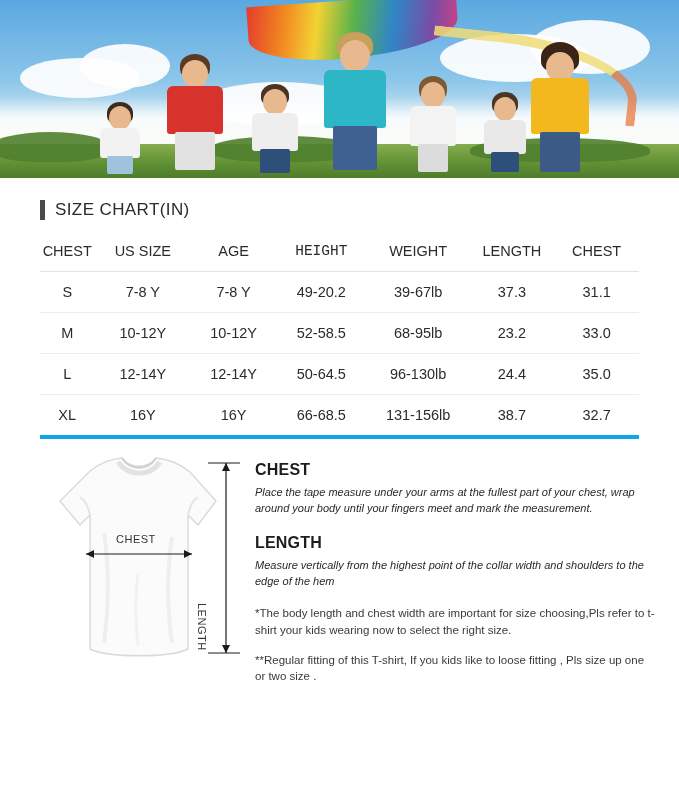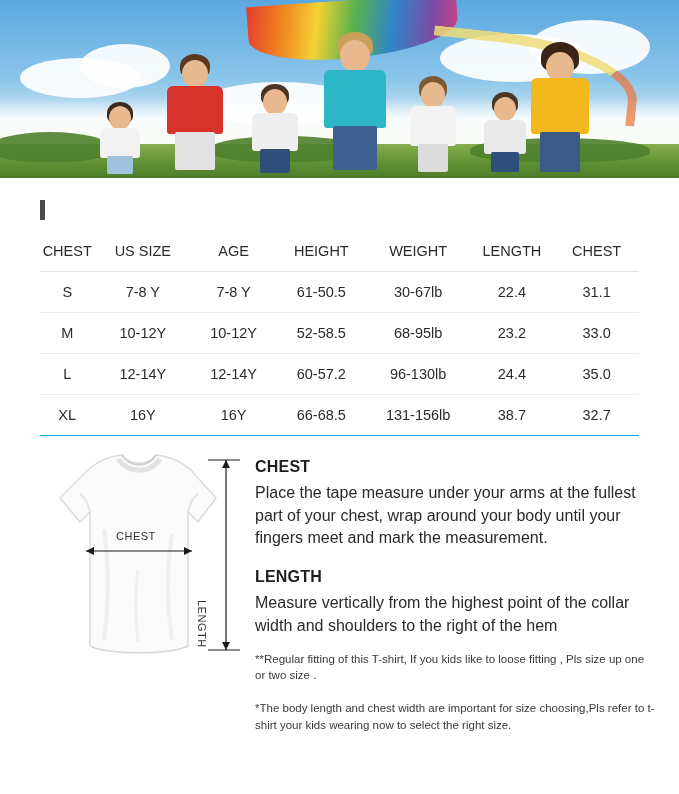--- a/index.html
+++ b/index.html
@@ -129,26 +129,26 @@
     color: #2b2b2b;
     font-size: 14.5px;
   }
   table.size-table tr.hdr {
     border-bottom: 1px solid #e2e2e2;
   }
   table.size-table tbody tr {
     border-bottom: 1px solid #ececec;
   }
   table.size-table tbody tr:last-child {
-    border-bottom: 1px solid #0ea5e9;
+    border-bottom: 4px solid #0ea5e9;
   }
   .col-size   { width: 9%; }
   .col-ussize { width: 16%; }
   .col-age    { width: 14%; }
-  .col-height { width: 15%; }
+  .col-height { width: 15%; font-family: Liberation Mono, monospace; }
   .col-weight { width: 17%; }
   .col-length { width: 14%; }
   .col-chest  { width: 14%; }
 
   
   .measure {
     display: flex;
     padding: 14px 24px 0 30px;
     gap: 10px;
   }
@@ -182,24 +182,25 @@
   }
   .measure-head {
     font-size: 16px;
     font-weight: bold;
     color: #1d1d1d;
     margin: 0 0 6px 0;
     letter-spacing: 0.2px;
   }
   .measure-head.second { margin-top: 18px; }
   .measure-body {
-    font-size: 16px;
+    font-size: 11px;
     line-height: 1.42;
     color: #2a2a2a;
     margin: 0;
+    font-style: italic;
   }
   .note {
     font-size: 11.5px;
     line-height: 1.45;
     color: #3a3a3a;
     margin: 16px 0 0 0;
   }
   .note.second { margin-top: 13px; }
 </style>
 </head>
@@ -261,58 +262,59 @@
     <div class="hair" style="top:0;  width:38px; height:30px; background:#3a2418;"></div>
     <div class="head" style="top:10px; width:28px; height:30px;"></div>
     <div class="body" style="top:36px; width:58px; height:56px; background:#f2b81d;"></div>
     <div class="legs" style="top:90px; width:40px; height:40px; background:#3b5a86;"></div>
   </div>
 </div>
 
 <div class="chart-section">
   <div class="chart-title-row">
     <span class="title-bar"></span>
+    <span class="chart-title">SIZE CHART(IN)</span>
   </div>
 
   <table class="size-table">
     <thead>
       <tr class="hdr">
         <th class="col-size">CHEST</th>
         <th class="col-ussize">US SIZE</th>
         <th class="col-age">AGE</th>
         <th class="col-height">HEIGHT</th>
         <th class="col-weight">WEIGHT</th>
         <th class="col-length">LENGTH</th>
         <th class="col-chest">CHEST</th>
       </tr>
     </thead>
     <tbody>
       <tr>
         <td>S</td>
         <td>7-8 Y</td>
         <td>7-8 Y</td>
-        <td>61-50.5</td>
-        <td>30-67lb</td>
-        <td>22.4</td>
+        <td>49-20.2</td>
+        <td>39-67lb</td>
+        <td>37.3</td>
         <td>31.1</td>
       </tr>
       <tr>
         <td>M</td>
         <td>10-12Y</td>
         <td>10-12Y</td>
         <td>52-58.5</td>
         <td>68-95lb</td>
         <td>23.2</td>
         <td>33.0</td>
       </tr>
       <tr>
         <td>L</td>
         <td>12-14Y</td>
         <td>12-14Y</td>
-        <td>60-57.2</td>
+        <td>50-64.5</td>
         <td>96-130lb</td>
         <td>24.4</td>
         <td>35.0</td>
       </tr>
       <tr>
         <td>XL</td>
         <td>16Y</td>
         <td>16Y</td>
         <td>66-68.5</td>
         <td>131-156lb</td>
@@ -353,18 +355,18 @@
     </svg>
     <span class="lbl-chest">CHEST</span>
     <span class="lbl-length">LENGTH</span>
   </div>
 
   <div class="text-col">
     <h3 class="measure-head">CHEST</h3>
     <p class="measure-body">Place the tape measure under your arms at the fullest part of your chest, wrap around your body until your fingers meet and mark the measurement.</p>
 
     <h3 class="measure-head second">LENGTH</h3>
-    <p class="measure-body">Measure vertically from the highest point of the collar width and shoulders to the right of the hem</p>
-
+    <p class="measure-body">Measure vertically from the highest point of the collar width and shoulders to the edge of the hem</p>
+
+    <p class="note">*The body length and chest width are important for size choosing,Pls refer to t-shirt your kids wearing now to select the right size.</p>
     <p class="note second">**Regular fitting of this T-shirt, If you kids like to loose fitting , Pls size up  one or two size .</p>
-    <p class="note">*The body length and chest width are important for size choosing,Pls refer to t-shirt your kids wearing now to select the right size.</p>
   </div>
 </div>
 
 </body></html>

